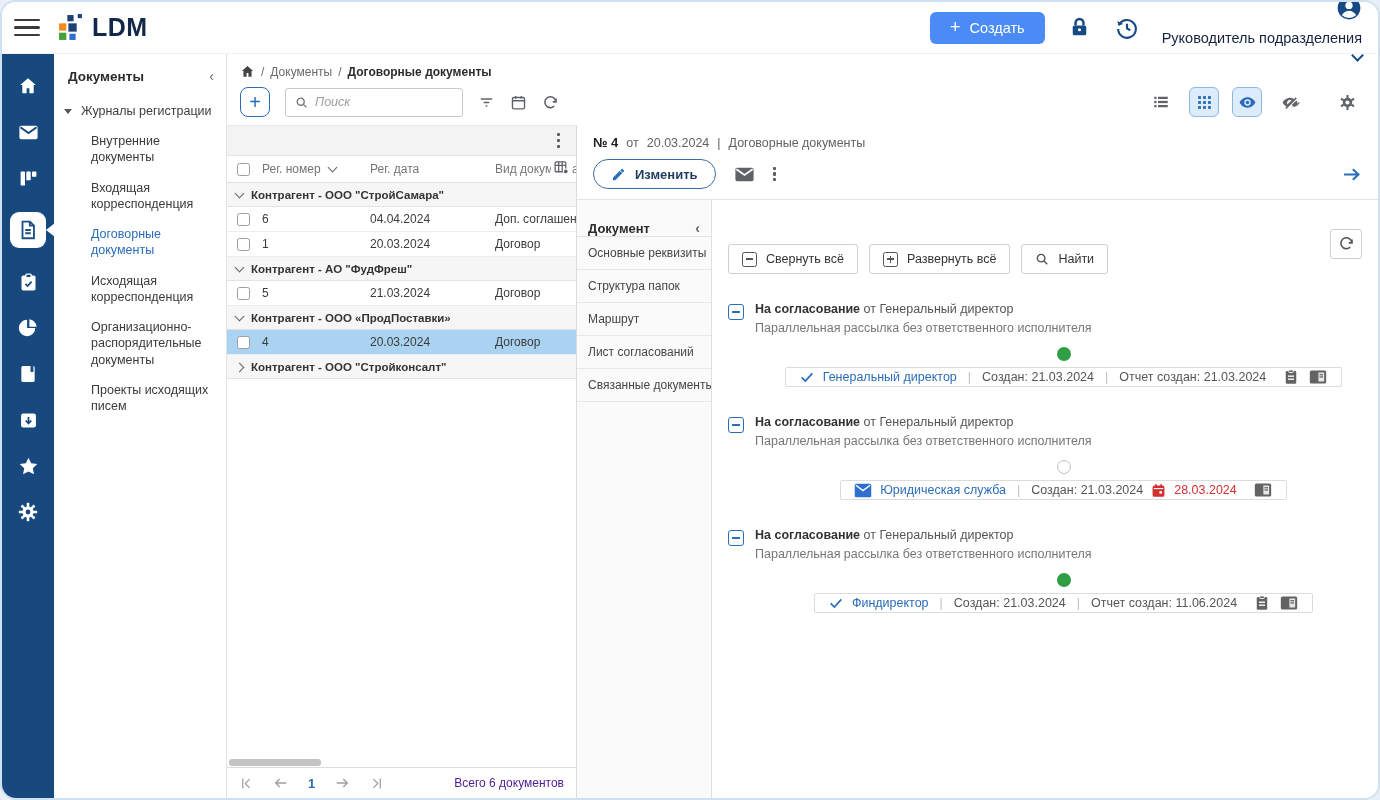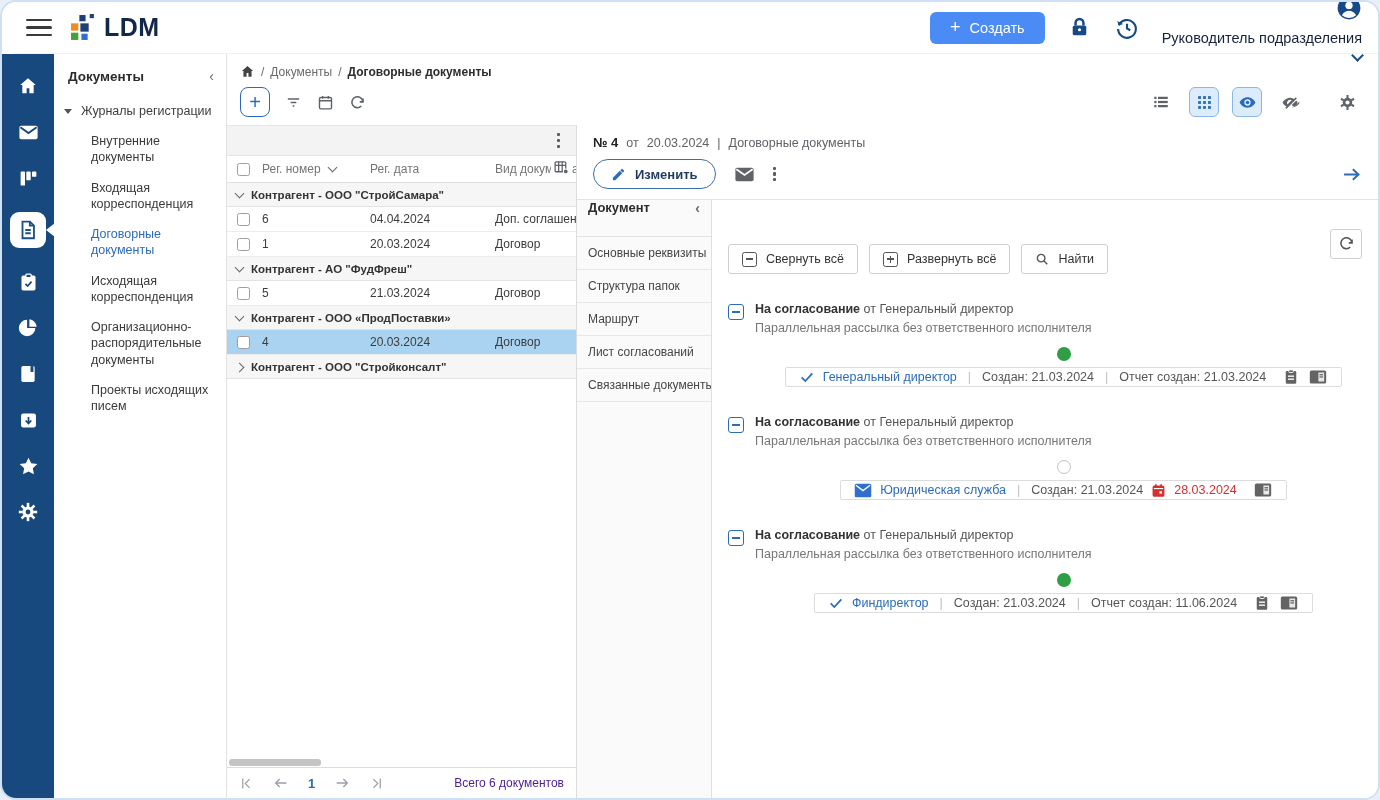--- a/index.html
+++ b/index.html
@@ -1,21 +1,21 @@
 <!DOCTYPE html>
 <html><head>
 <meta charset="utf-8">
 <style>
   * { box-sizing: border-box; margin: 0; padding: 0; }
   html,body { width:1380px; height:800px; }
   body { font-family:"Liberation Sans", sans-serif; background:#e9eff7; }
   .frame { width:1380px; height:800px; background:#fff; border:2px solid #cfe0f2; border-radius:16px; overflow:hidden; display:flex; flex-direction:column; }
 
   
-  .topbar { height:52px; flex-shrink:0; display:flex; align-items:center; padding:0 16px 0 12px; gap:18px; background:#fff; border-bottom:1px solid #eef3f9;margin-left:12px; }
+  .topbar { height:52px; flex-shrink:0; display:flex; align-items:center; padding:0 16px 0 12px; gap:18px; background:#fff; border-bottom:1px solid #eef3f9; }
   .burger { width:26px; display:flex; flex-direction:column; gap:5px; cursor:pointer; }
   .burger span { height:2.6px; background:#3a3a3a; border-radius:2px; }
   .logo { display:flex; align-items:center; gap:7px; }
   .logo-text { font-size:25px; font-weight:800; color:#12284a; letter-spacing:.5px; }
   .top-right { margin-left:auto; display:flex; align-items:center; gap:22px; }
   .btn-create { background:#4b8bf5; color:#fff; border:none; border-radius:6px; height:32px; padding:0 20px; font-size:14.5px; display:flex; align-items:center; gap:9px; cursor:pointer; font-family:inherit; }
   .btn-create .plus { font-size:18px; font-weight:400; }
   .navy-ic { color:#174a85; display:flex; }
   .user { display:flex; align-items:flex-end; gap:9px; font-size:14.5px; color:#16233f; cursor:pointer;flex-direction:column; }
   .chev-down { width:9px; height:9px; border-right:2px solid #174a85; border-bottom:2px solid #174a85; transform:rotate(45deg); margin-top:-4px; }
@@ -87,21 +87,21 @@
   .doc-panel { flex:1; min-width:0; display:flex; flex-direction:column; background:#fff; }
   .doc-head { padding:10px 16px 0 16px; border-bottom:1px solid #e3e3e3; flex-shrink:0; }
   .doc-title { display:flex; align-items:baseline; gap:8px; font-size:12.5px; color:#5f6368; }
   .doc-title .num { font-weight:700; color:#202124; font-size:13px; }
   .doc-actions { display:flex; align-items:center; gap:17px; padding:9px 0 10px 0; }
   .edit-btn { height:30px; border:1.4px solid #3b6ea5; border-radius:16px; background:#fff; display:flex; align-items:center; gap:9px; padding:0 17px; color:#1e3a5f; font-weight:700; font-size:13px; cursor:pointer; font-family:inherit; }
   .gray-ic { color:#5f6368; display:flex; cursor:pointer; }
   .fwd { margin-left:auto; color:#2b6cb8; display:flex; cursor:pointer; }
   .doc-body { flex:1; display:flex; min-height:0; }
   .tabs { width:135px; flex-shrink:0; border-right:1px solid #e0e0e0; background:#fafafa; font-size:12px; }
-  .tabs-head { height:37px; display:flex; align-items:flex-start; justify-content:space-between; padding:0 11px; border-bottom:1px solid #e4e4e4; font-weight:700; font-size:13px; color:#2c2c2c; }
+  .tabs-head { height:37px; display:flex; align-items:flex-end; justify-content:space-between; padding:0 11px; border-bottom:1px solid #e4e4e4; font-weight:700; font-size:13px; color:#2c2c2c; }
   .tab { height:33px; display:flex; align-items:center; padding:0 11px; border-bottom:1px solid #e7e7e7; color:#464646; cursor:pointer; white-space:nowrap; overflow:hidden; }
   .tab.act { background:#fff; color:#1a66c0; font-weight:500; }
 
   .content { flex:1; min-width:0; padding:13px 16px; overflow:hidden; }
   .msg-toolbar { display:flex; align-items:center; gap:11px; }
   .obtn { height:30px; border:1px solid #cfcfcf; border-radius:3px; background:#fff; display:flex; align-items:center; gap:9px; padding:0 13px; font-size:12.5px; color:#333; cursor:pointer; font-family:Liberation Sans, sans-serif;margin-top:31px; }
   .sq { width:15px; height:15px; border:1.3px solid #555; border-radius:2.5px; display:flex; align-items:center; justify-content:center; color:#555; position:relative; }
   .sq i { display:block; width:7px; height:1.6px; background:#555; }
   .sq.plus::after { content:""; position:absolute; width:1.6px; height:7px; background:#555; }
   .refresh-btn { margin-left:auto; width:32px; height:30px; border:1px solid #cfcfcf; border-radius:3px; background:#fff; display:flex; align-items:center; justify-content:center; color:#555; cursor:pointer; }
@@ -281,20 +281,27 @@
             <path d="M12 3l9 8h-2.5v9.5h-5v-6h-3v6h-5V11H3z"></path>
           </svg>
         <span>/</span>
         <span>Документы</span>
         <span>/</span>
         <span class="last">Договорные документы</span>
       </div>
 
       <div class="toolbar">
         <span class="add-btn">+</span>
+        <label class="search">
+          <svg width="15" height="15" viewBox="0 0 24 24" fill="none" stroke="#757575" stroke-width="2.4">
+              <circle cx="10.5" cy="10.5" r="6.5"></circle>
+              <path d="M15.5 15.5L21 21"></path>
+            </svg>
+          <input type="text" placeholder="Поиск" style="">
+        </label>
         <span class="tb-ic">
           <svg width="17" height="17" viewBox="0 0 24 24" stroke="#5f6368" stroke-width="2.2" fill="none">
               <path d="M4 7h16M8 12h8M10.8 17h2.4"></path>
             </svg>
         </span>
         <span class="tb-ic">
           <svg width="17" height="17" viewBox="0 0 24 24" fill="none" stroke="#5f6368" stroke-width="2">
               <rect x="3.5" y="5" width="17" height="16" rx="2"></rect>
               <path d="M3.5 9.5h17M8 2.8v4M16 2.8v4"></path>
             </svg>

